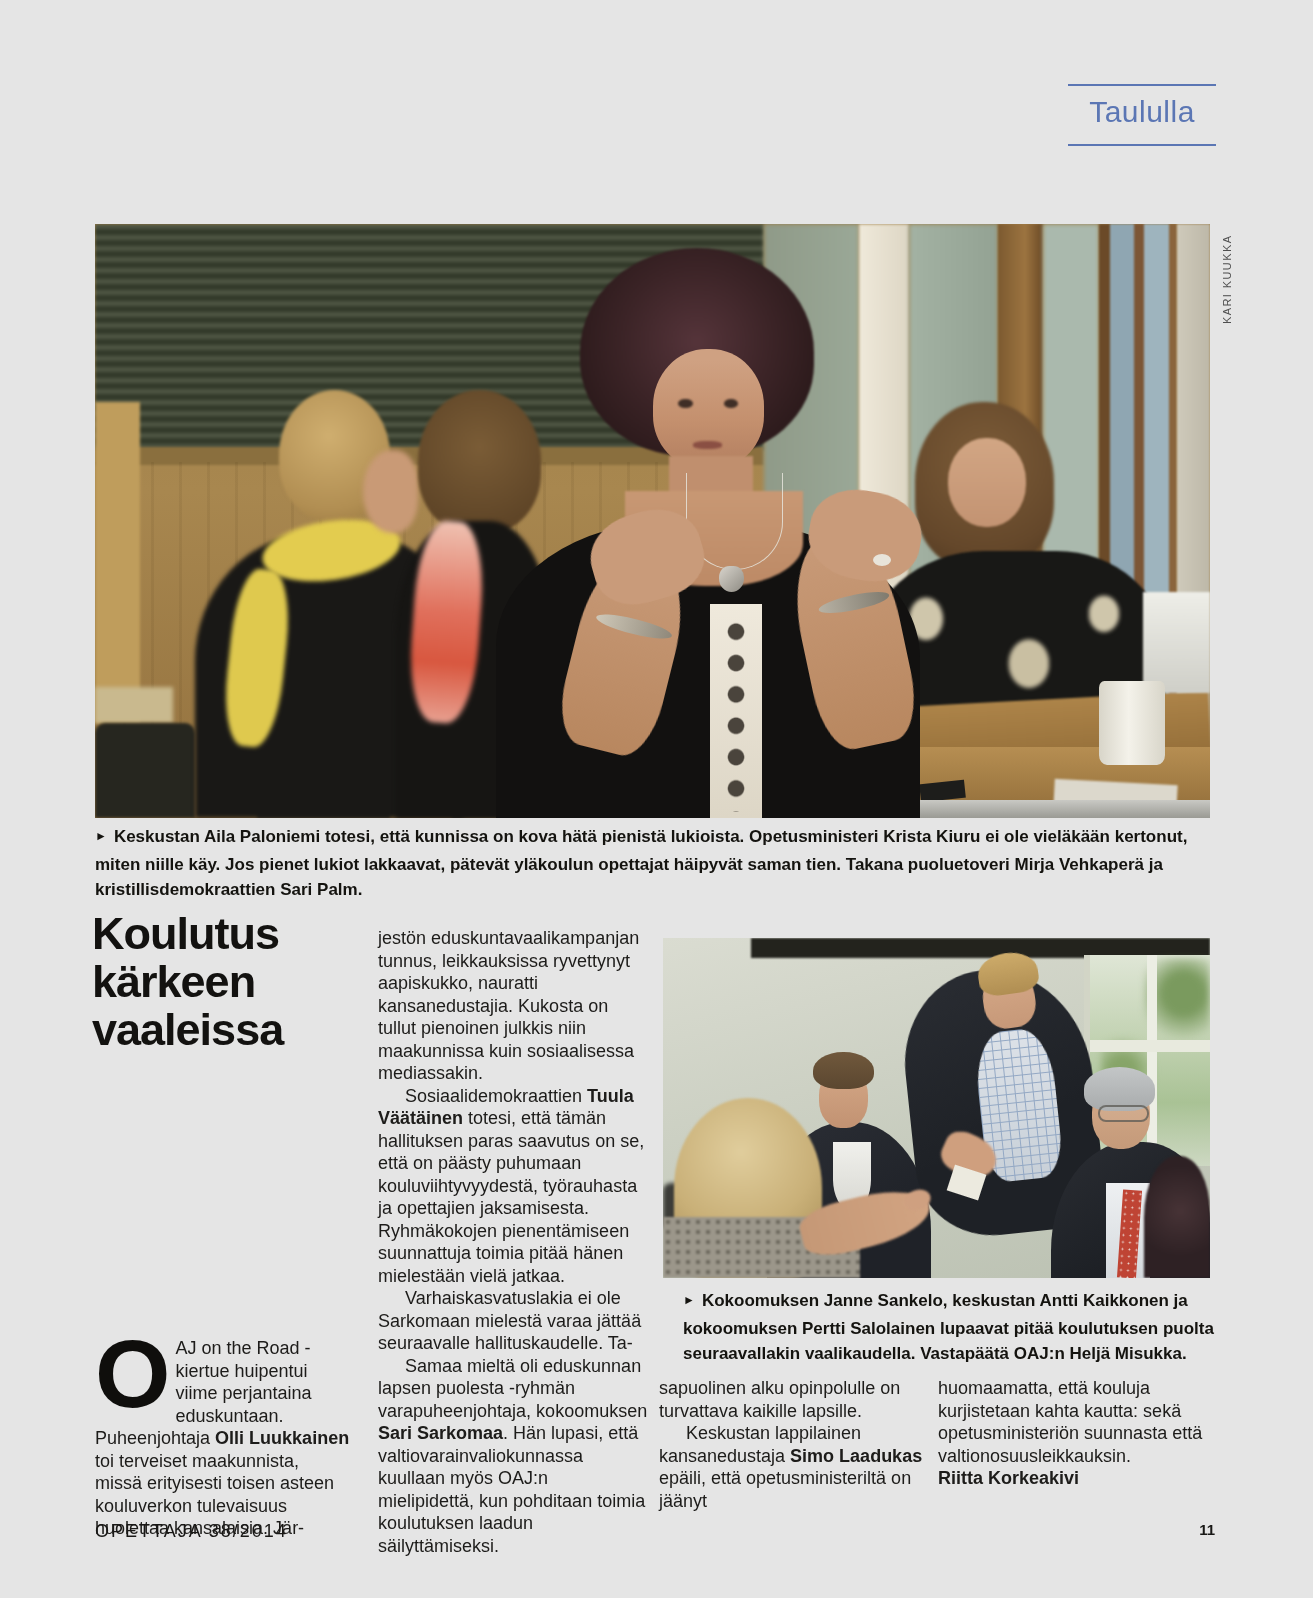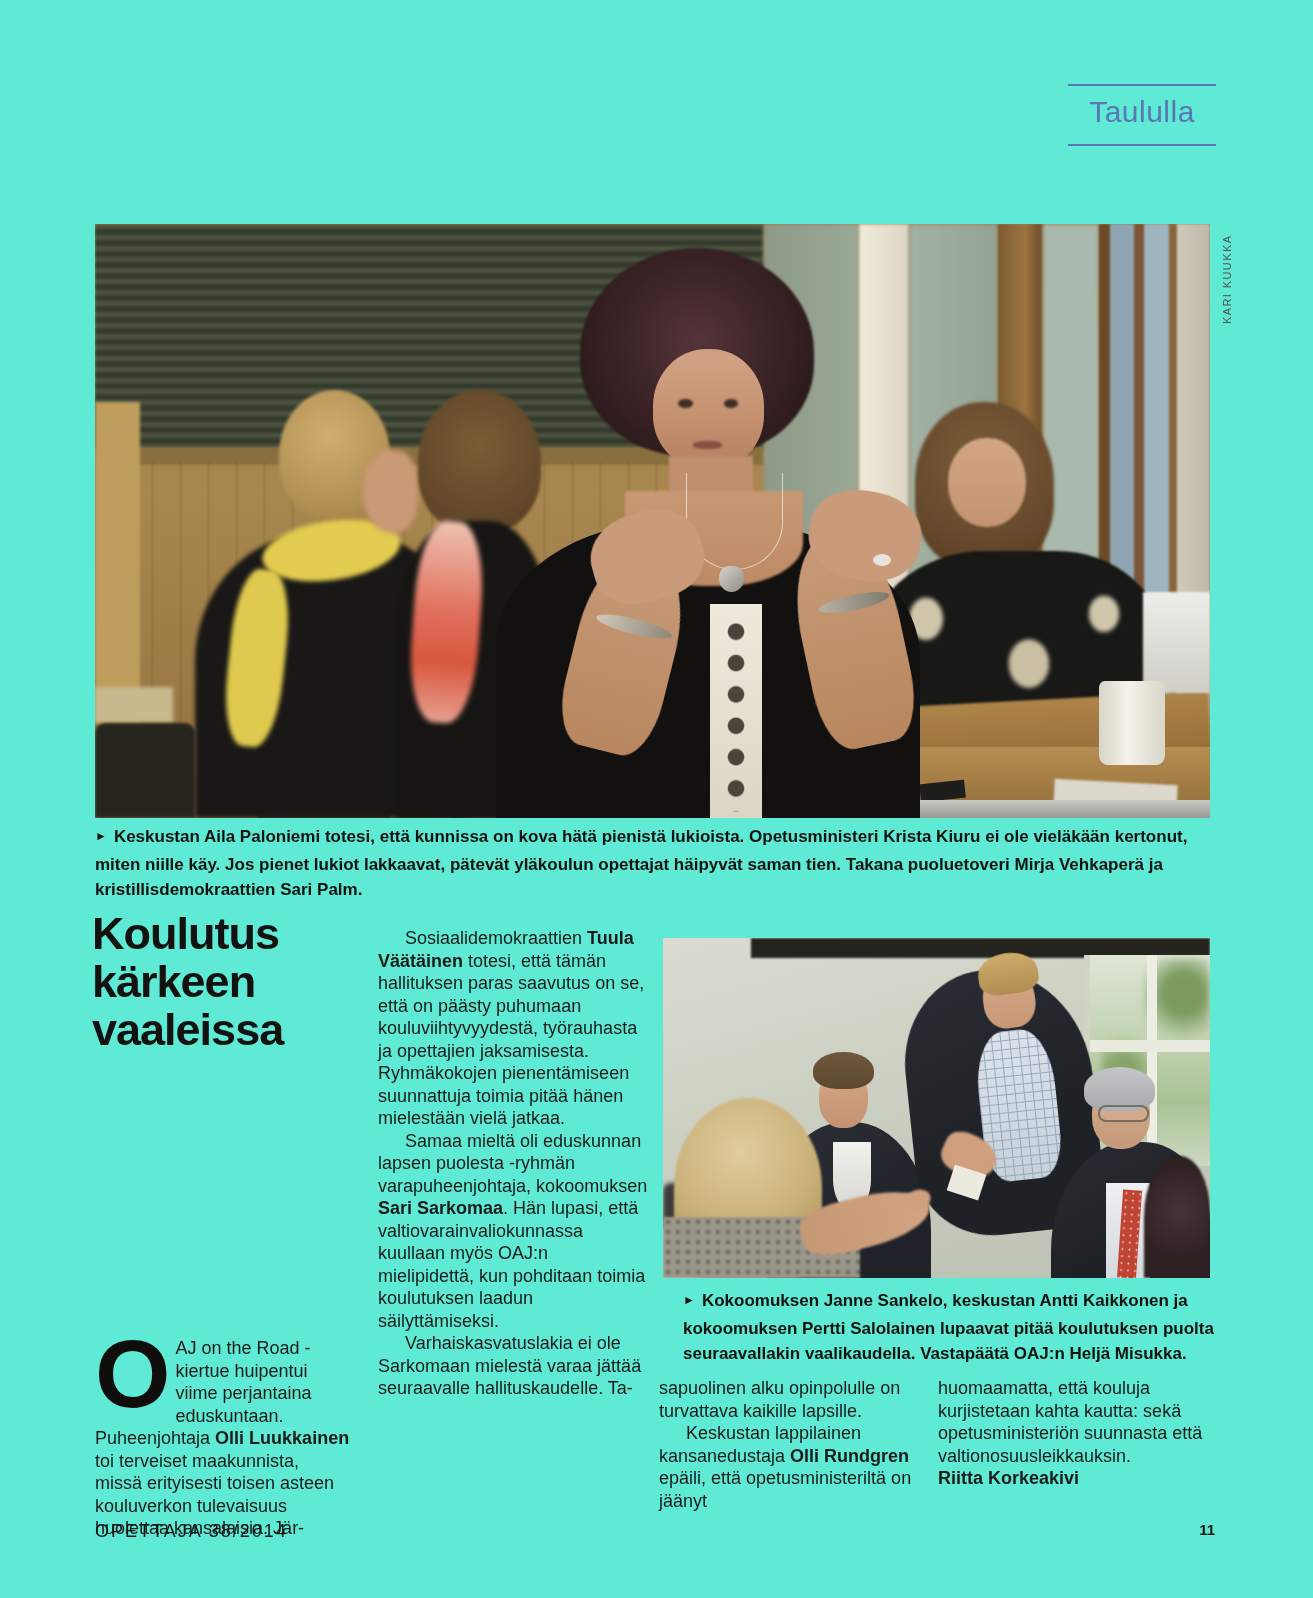--- a/index.html
+++ b/index.html
@@ -1,16 +1,16 @@
 <!DOCTYPE html>
 <html><head>
 <meta charset="utf-8">
 <style>
   html,body{margin:0;padding:0;background:#ffffff;}
-  .page{position:relative;width:1313px;height:1598px;background:#5eead4;overflow:hidden;
+  .page{position:relative;width:1313px;height:1598px;background:#e5e5e5;overflow:hidden;
         font-family:"Liberation Sans",sans-serif;color:#1d1c1a;}
 
   
   .section-head{position:absolute;left:1068px;top:84px;width:148px;text-align:center;
     border-top:2px solid #5b76b4;border-bottom:2px solid #5b76b4;padding:7px 0 13px;}
   .section-head .label{font-size:30px;line-height:38px;color:#5b76b4;letter-spacing:.5px;}
 
   
   .photo{position:absolute;overflow:hidden;}
   .photo1{left:95px;top:224px;width:1115px;height:594px;
@@ -274,23 +274,24 @@
 
 
   <div class="bodycol col1">
     <span class="dropcap">O</span>
     <div>
         <p><span>AJ on the Road -kiertue huipentui viime perjantaina eduskuntaan. Puheenjohtaja </span><span class="b">Olli Luukkainen</span><span> toi terveiset maakunnista, missä erityisesti toisen asteen kouluverkon tulevaisuus huolettaa kansalaisia. Jär-</span></p>
       </div>
   </div>
 
   <div class="bodycol col2">
+      <p><span>jestön eduskuntavaalikampanjan tunnus, leikkauksissa ryvettynyt aapiskukko, nauratti kansanedustajia. Kukosta on tullut pienoinen julkkis niin maakunnissa kuin sosiaalisessa mediassakin.</span></p>
       <p class="indent"><span>Sosiaalidemokraattien </span><span class="b">Tuula Väätäinen</span><span> totesi, että tämän hallituksen paras saavutus on se, että on päästy puhumaan kouluviihtyvyydestä, työrauhasta ja opettajien jaksamisesta. Ryhmäkokojen pienentämiseen suunnattuja toimia pitää hänen mielestään vielä jatkaa.</span></p>
+      <p class="indent"><span>Varhaiskasvatuslakia ei ole Sarkomaan mielestä varaa jättää seuraavalle hallituskaudelle. Ta-</span></p>
       <p class="indent"><span>Samaa mieltä oli eduskunnan lapsen puolesta -ryhmän varapuheenjohtaja, kokoomuksen </span><span class="b">Sari Sarkomaa</span><span>. Hän lupasi, että valtiovarainvaliokunnassa kuullaan myös OAJ:n mielipidettä, kun pohditaan toimia koulutuksen laadun säilyttämiseksi.</span></p>
-      <p class="indent"><span>Varhaiskasvatuslakia ei ole Sarkomaan mielestä varaa jättää seuraavalle hallituskaudelle. Ta-</span></p>
     </div>
 
   <div class="photo photo2">
     <div class="s p2-topframe"></div>
     <div class="s p2-winframe-l"></div>
     <div class="s p2-window"></div>
     <div class="s p2-green1"></div>
     <div class="s p2-green2"></div>
     <div class="s p2-mullion-v"></div>
     <div class="s p2-mullion-h"></div>
@@ -317,21 +318,21 @@
     <div class="s p2-fg-thumb"></div>
     <div class="s p2-br-hair"></div>
   </div>
 
   <div class="caption caption2">
     <span class="cap-arrow">►</span><span>Kokoomuksen Janne Sankelo, keskustan Antti Kaikkonen ja kokoomuksen Pertti Salolainen lupaavat pitää koulutuksen puolta seuraavallakin vaalikaudella. Vastapäätä OAJ:n Heljä Misukka.</span>
   </div>
 
   <div class="bodycol col3">
       <p><span>sapuolinen alku opinpolulle on turvattava kaikille lapsille.</span></p>
-      <p class="indent"><span>Keskustan lappilainen kansanedustaja </span><span class="b">Olli Rundgren</span><span> epäili, että opetusministeriltä on jäänyt</span></p>
+      <p class="indent"><span>Keskustan lappilainen kansanedustaja </span><span class="b">Simo Laadukas</span><span> epäili, että opetusministeriltä on jäänyt</span></p>
     </div>
   <div class="bodycol col4">
       <p><span>huomaamatta, että kouluja kurjistetaan kahta kautta: sekä opetusministeriön suunnasta että valtionosuusleikkauksin.</span></p>
       <p><span class="b">Riitta Korkeakivi</span></p>
     </div>
 
   <div class="footer-left">OPETTAJA 38/2014</div>
   <div class="footer-right">11</div>
 
 </div>

